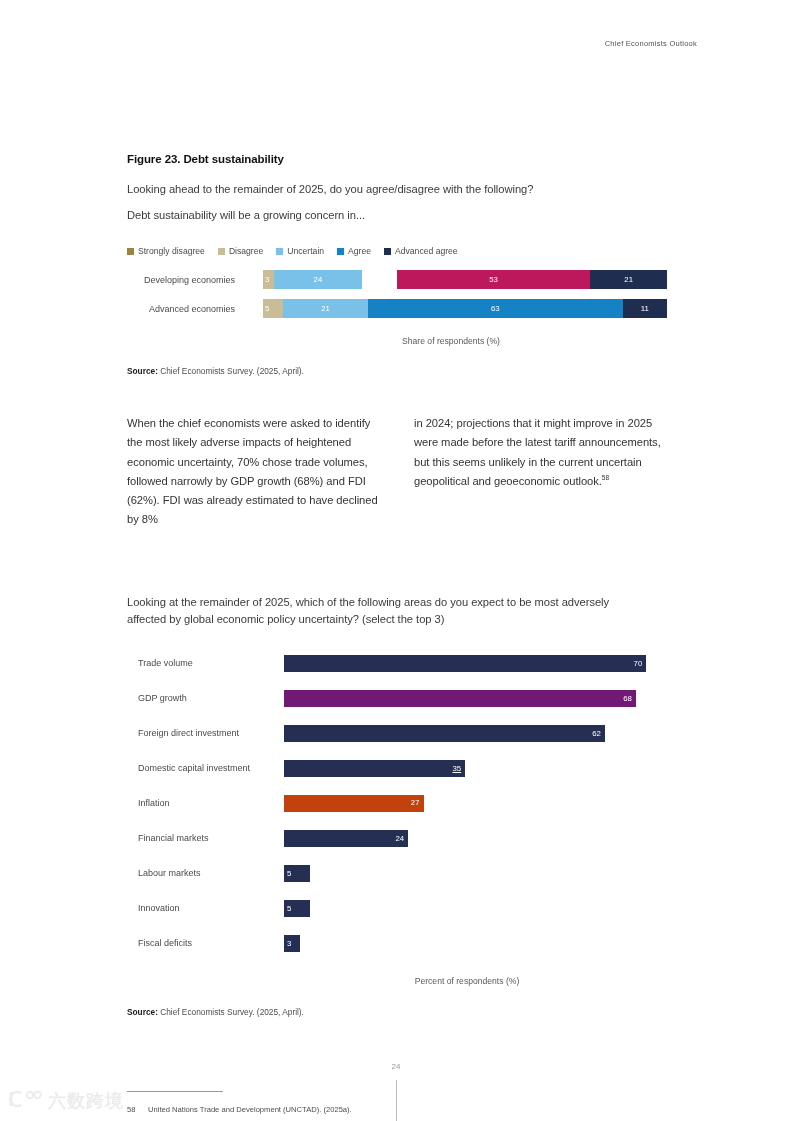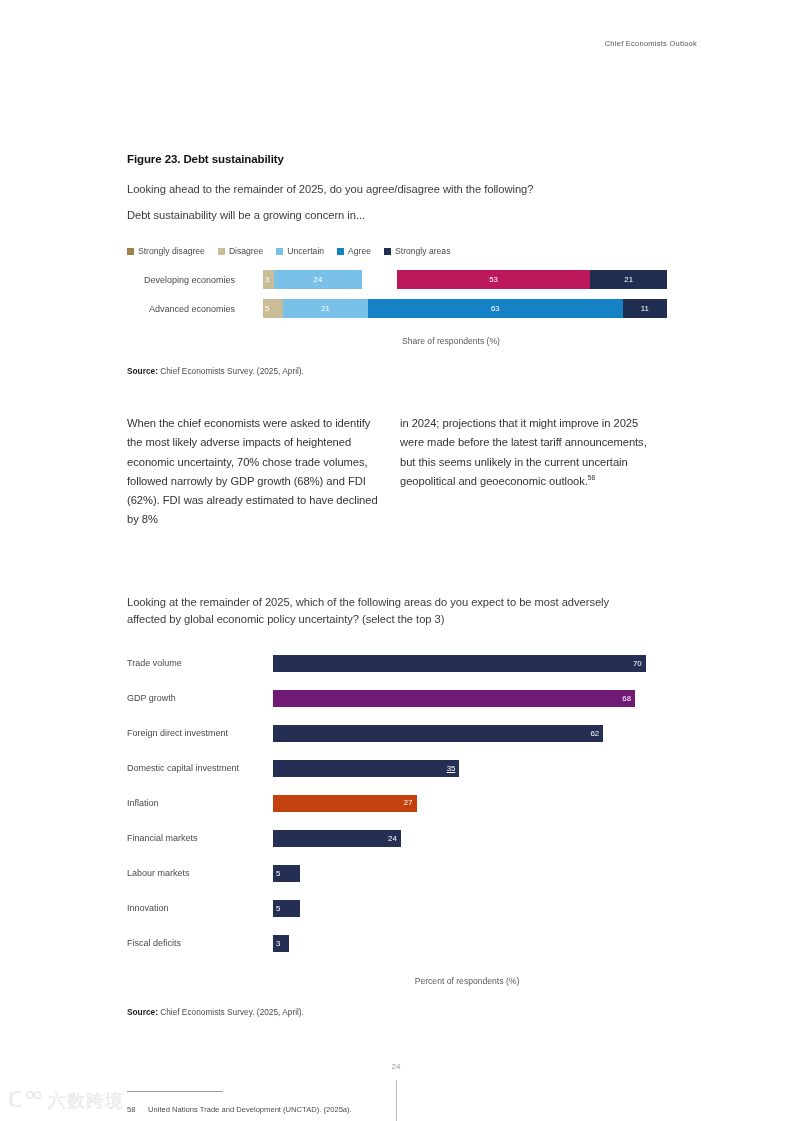--- a/index.html
+++ b/index.html
@@ -120,21 +120,21 @@
   }
   .source {
     font-size: 8.3px;
     color: #4e4e4e;
   }
   .source b { color: #1c1c1c; }
 
   
   .body-cols {
     display: flex;
-    gap: 20px;
+    gap: 34px;
   }
   .body-col {
     width: 253px;
     font-size: 11.2px;
     line-height: 19.3px;
     color: #333333;
     letter-spacing: -0.05px;
   }
   .body-col sup {
     font-size: 6.6px;
@@ -142,20 +142,21 @@
     line-height: 0;
   }
 
   
   .hbar-chart { position: relative; }
   .hbar-row {
     display: flex;
     align-items: center;
     height: 29px;
     margin-bottom: 6px;
+    margin-left: 11px;
   }
   .hbar-label {
     width: 146px;
     flex: none;
     font-size: 9px;
     color: #4a4a4a;
     white-space: nowrap;
   }
   .hbar-track {
     position: relative;
@@ -263,21 +264,21 @@
         <div class="legend-item">
           <span class="swatch" style="background: rgb(121, 193, 232);"></span>
           <span>Uncertain</span>
         </div>
         <div class="legend-item">
           <span class="swatch" style="background: rgb(20, 130, 196);"></span>
           <span>Agree</span>
         </div>
         <div class="legend-item">
           <span class="swatch" style="background: rgb(31, 45, 80);"></span>
-          <span>Strongly areas</span>
+          <span>Advanced agree</span>
         </div>
       </div>
 
     <div style="height:14px;"></div>
 
     <div class="stack-chart" id="stack-chart">
         <div class="stack-row">
           <div class="stack-label">Developing economies</div>
           <div class="stack-track">
             <div class="seg tiny" style="background: rgb(201, 189, 151); width: 2.9703%;">3</div>

